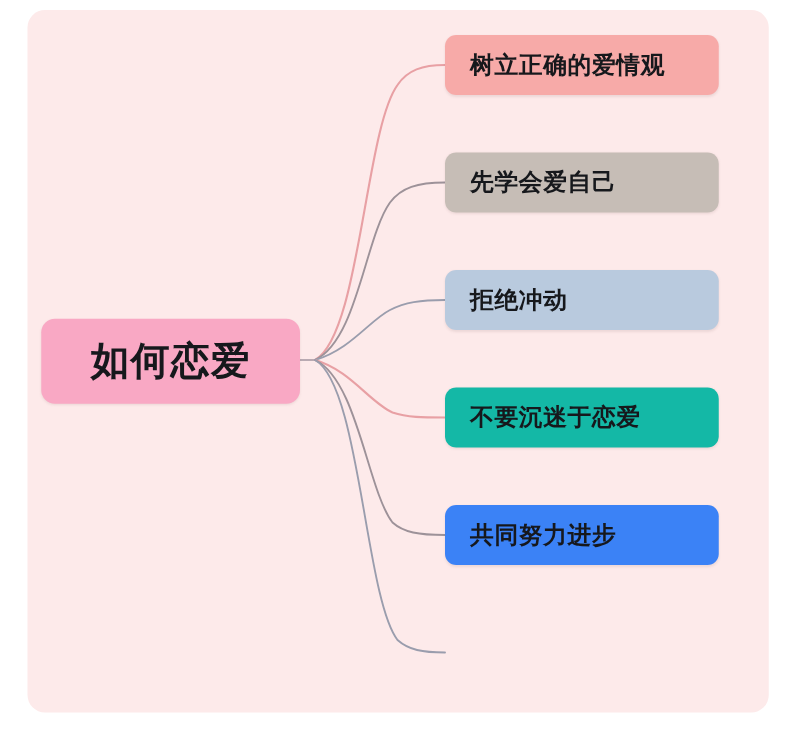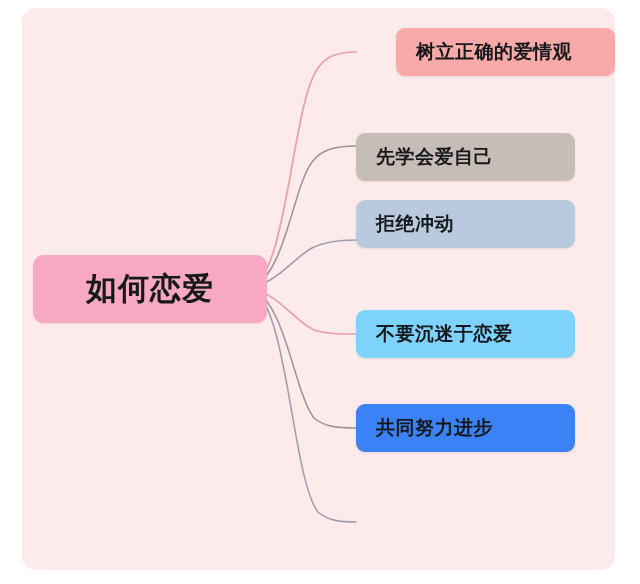--- a/index.html
+++ b/index.html
@@ -55,21 +55,21 @@
     color: #16181c;
     font-weight: bold;
     white-space: nowrap;
     letter-spacing: 0.5px;
   }
 
   
   #root-node {
     left: 33px;
     top: 255px;
-    width: 234px;
+    width: 207px;
     height: 68px;
     background: #f9a8c4;
     border-radius: 11px;
     justify-content: center;
   }
   #root-node .node-label {
     font-size: 31px;
     letter-spacing: 1px;
   }
 
@@ -77,24 +77,24 @@
   .branch-node {
     left: 356px;
     width: 219px;
     height: 48px;
     padding-left: 20px;
   }
   .branch-node .node-label {
     font-size: 19px;
   }
 
-  .b0 { top: 28px;  background: #f7aaa8; margin-left: 40px; }
-  .b1 { top: 122px; background: #c6bdb6; margin-top: 11px; }
-  .b2 { top: 200px; background: #b9cade; }
-  .b3 { top: 310px; background: #7dd3fc; }
+  .b0 { top: 28px;  background: #f7aaa8; }
+  .b1 { top: 122px; background: #c6bdb6; }
+  .b2 { top: 216px; background: #b9cade; }
+  .b3 { top: 310px; background: #14b8a6; }
   .b4 { top: 404px; background: #3b82f6; }
   .b5 { top: 498px; background: #b9cade; }
 </style>
 </head>
 <body>
 
 <div id="mindmap-root">
 
   <div id="canvas"></div>
 

